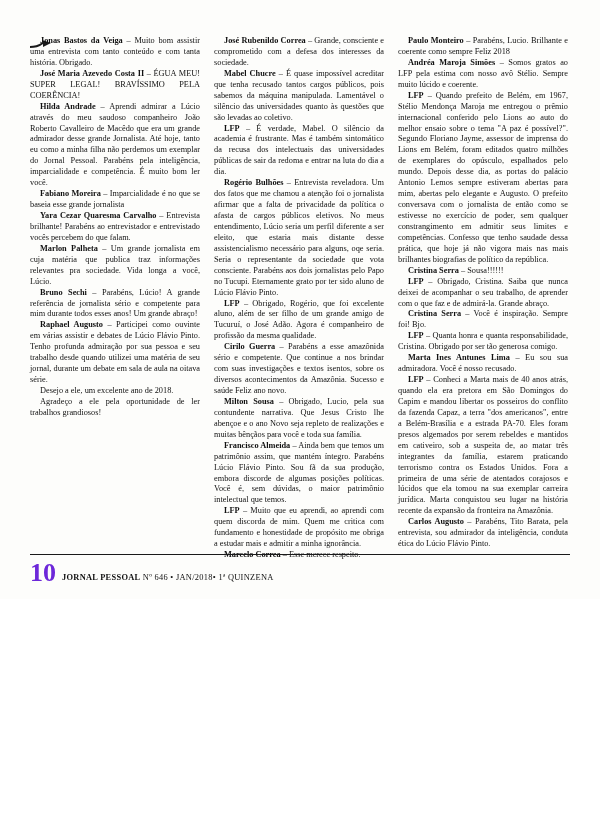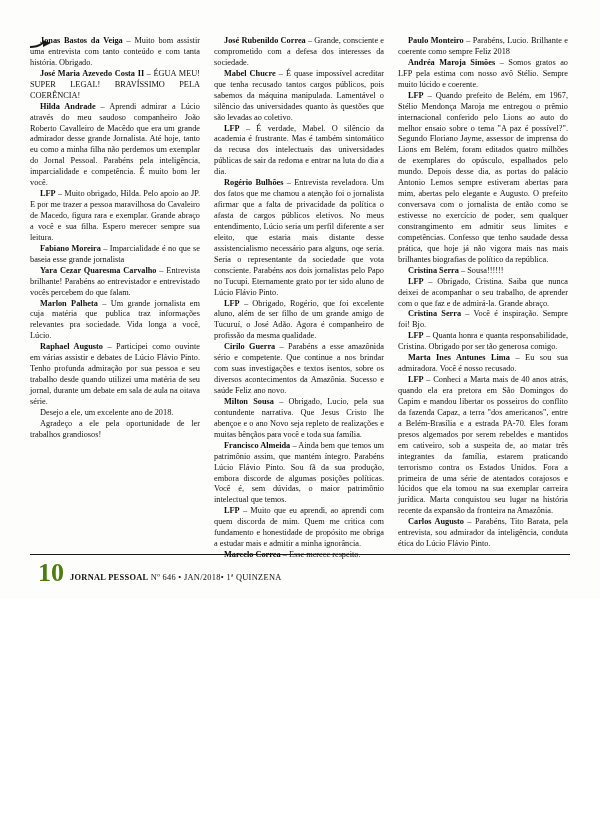--- a/index.html
+++ b/index.html
@@ -63,22 +63,21 @@
     bottom: 14px;
     display: flex;
     align-items: flex-end;
     gap: 6px;
   }
   .pagenum {
     font-family: "Liberation Serif", serif;
     font-weight: bold;
     font-size: 26px;
     line-height: 24px;
-    color: #4d7c0f;
-    margin-left: 8px;
+    color: #6d28d9;
   }
   .footer-text {
     font-family: "Liberation Serif", serif;
     font-size: 8.4px;
     letter-spacing: 0.3px;
     color: #111;
     padding-bottom: 3px;
   }
   .footer-text .b { font-weight: bold; margin-top: 24px; }
 </style>
@@ -91,24 +90,24 @@
     <svg width="22" height="14" viewBox="0 0 22 14">
       <path d="M0 8 C 5 8, 9 7, 13 4 L 13 7 L 21 3 L 12 0 L 13 2 C 8 5, 4 6, 0 6 Z" fill="#1a1a1a"></path>
     </svg>
   </div>
 
   <div class="content">
     <div class="col" id="c0">
         <p class="col1-indent-first"><span class="nm">Jonas Bastos da Veiga</span><span> – Muito bom assistir uma entrevista com tanto conteúdo e com tanta história. Obrigado.</span></p>
         <p><span class="nm">José Maria Azevedo Costa II</span><span> – ÉGUA MEU! SUPER LEGAL! BRAVÍSSIMO PELA COERÊNCIA!</span></p>
         <p><span class="nm">Hilda Andrade</span><span> – Aprendi admirar a Lúcio através do meu saudoso companheiro João Roberto Cavalleiro de Macêdo que era um grande admirador desse grande Jornalista. Até hoje, tanto eu como a minha filha não perdemos um exemplar do Jornal Pessoal. Parabéns pela inteligência, imparcialidade e competência. É muito bom ler você.</span></p>
-        <p><span class="nm">LFP</span><span> – Muito obrigado, Hilda. Pelo apoio ao JP. E por me trazer a pessoa maravilhosa do Cavaleiro de Macedo, figura rara e exemplar. Grande abraço a você e sua filha. Espero merecer sempre sua leitura.</span></p>
         <p><span class="nm">Fabiano Moreira</span><span> – Imparcialidade é no que se baseia esse grande jornalista</span></p>
         <p><span class="nm">Yara Cezar Quaresma Carvalho</span><span> – Entrevista brilhante! Parabéns ao entrevistador e entrevistado vocês percebem do que falam.</span></p>
         <p><span class="nm">Marlon Palheta</span><span> – Um grande jornalista em cuja matéria que publica traz informações relevantes pra sociedade. Vida longa a você, Lúcio.</span></p>
+        <p><span class="nm">Bruno Sechi</span><span> – Parabéns, Lúcio! A grande referência de jornalista sério e competente para mim durante todos esses anos! Um grande abraço!</span></p>
         <p><span class="nm">Raphael Augusto</span><span> – Participei como ouvinte em várias assistir e debates de Lúcio Flávio Pinto. Tenho profunda admiração por sua pessoa e seu trabalho desde quando utilizei uma matéria de seu jornal, durante um debate em sala de aula na oitava série.</span></p>
         <p><span>Desejo a ele, um excelente ano de 2018.</span></p>
         <p><span>Agradeço a ele pela oportunidade de ler trabalhos grandiosos!</span></p>
       </div>
     <div class="col" id="c1">
         <p><span class="nm">José Rubenildo Correa</span><span> – Grande, consciente e comprometido com a defesa dos interesses da sociedade.</span></p>
         <p><span class="nm">Mabel Chucre</span><span> – É quase impossível acreditar que tenha recusado tantos cargos públicos, pois sabemos da máquina manipulada. Lamentável o silêncio das universidades quanto às questões que são levadas ao coletivo.</span></p>
         <p><span class="nm">LFP</span><span> – É verdade, Mabel. O silêncio da academia é frustrante. Mas é também sintomático da recusa dos intelectuais das universidades públicas de sair da redoma e entrar na luta do dia a dia.</span></p>
         <p><span class="nm">Rogério Bulhões</span><span> – Entrevista reveladora. Um dos fatos que me chamou a atenção foi o jornalista afirmar que a falta de privacidade da política o afasta de cargos públicos eletivos. No meus entendimento, Lúcio seria um perfil diferente a ser eleito, que estaria mais distante desse assistencialismo necessário para alguns, oqe seria. Seria o representante da sociedade que vota consciente. Parabéns aos dois jornalistas pelo Papo no Tucupi. Eternamente grato por ter sido aluno de Lúcio Flávio Pinto.</span></p>
         <p><span class="nm">LFP</span><span> – Obrigado, Rogério, que foi excelente aluno, além de ser filho de um grande amigo de Tucuruí, o José Adão. Agora é companheiro de profissão da mesma qualidade.</span></p>

